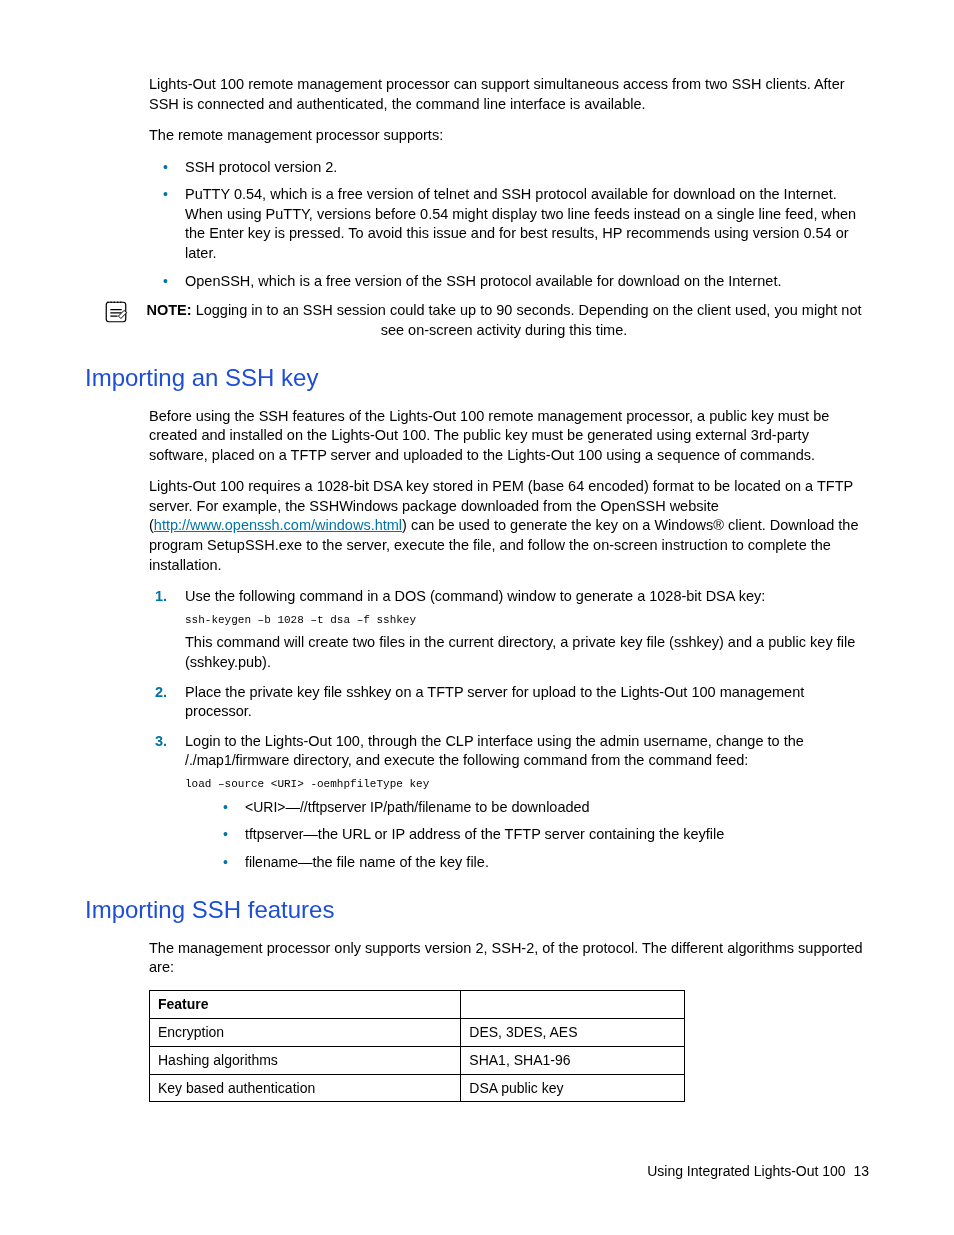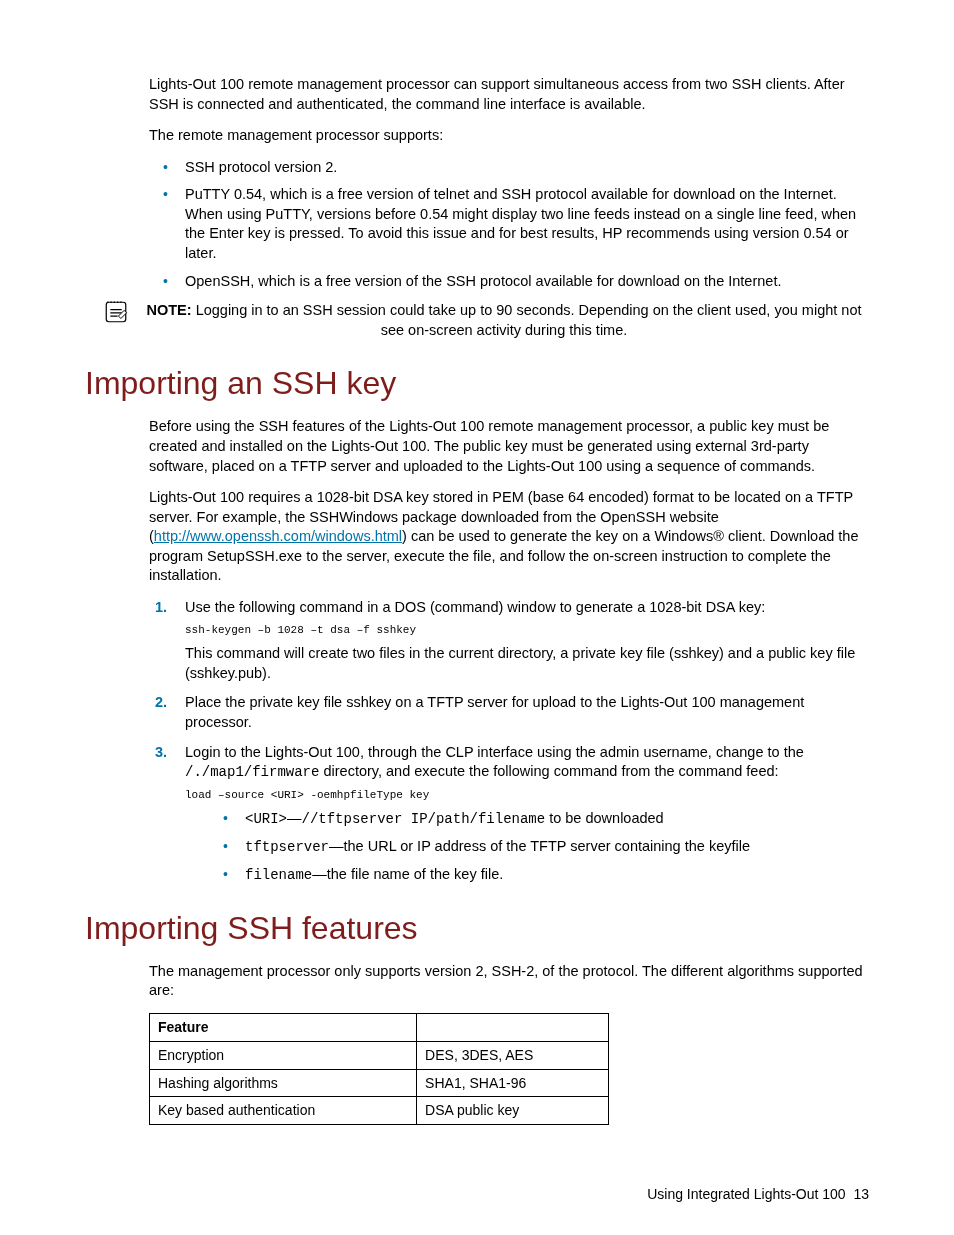--- a/index.html
+++ b/index.html
@@ -9,22 +9,22 @@
     margin: 0;
     padding: 75px 85px 40px 85px;
     width: 954px;
     box-sizing: border-box;
     line-height: 1.35;
   }
   .indent { margin-left: 64px; }
   p { margin: 0 0 12px 0; }
   h2 {
     font-weight: normal;
-    color: #7f1d1d;
-    font-size: 32px;
+    color: #1d4ed8;
+    font-size: 24px;
     margin: 22px 0 12px 0;
   }
   ul.bullets {
     list-style: none;
     padding-left: 0;
     margin: 6px 0 10px 0;
   }
   ul.bullets > li {
     position: relative;
     padding-left: 36px;
@@ -54,39 +54,39 @@
   }
   ol.numbered > li::before {
     content: counter(item) ".";
     color: #0073a8;
     font-weight: bold;
     position: absolute;
     left: 6px;
     top: 0;
   }
   .link { color: #0073a8; text-decoration: underline; cursor: pointer; }
-  .code { font-family: Liberation Mono, monospace; font-size: 14px; }
+  .code { font-family: Liberation Sans, sans-serif; font-size: 14px; }
   .codeblock {
     font-family: "Courier New", monospace;
     font-size: 11px;
     margin: 6px 0 6px 0;
   }
   .note-row {
     display: flex;
     align-items: flex-start;
     margin: 10px 0 14px 18px;
     text-align: center;
   }
   .note-icon svg { width: 26px; height: 26px; margin-right: 10px; flex: 0 0 auto; margin-top: -2px;}
   .note-text { flex: 1; }
   .note-text strong { font-weight: bold; }
   table.features {
     border-collapse: collapse;
     margin-top: 8px;
-    width: 460px;
+    width: 536px;
   }
   table.features th, table.features td {
     border: 1px solid #000;
     padding: 4px 8px;
     text-align: left;
     vertical-align: top;
     font-size: 14px;
   }
   table.features th { font-weight: bold; }
   .footer {

